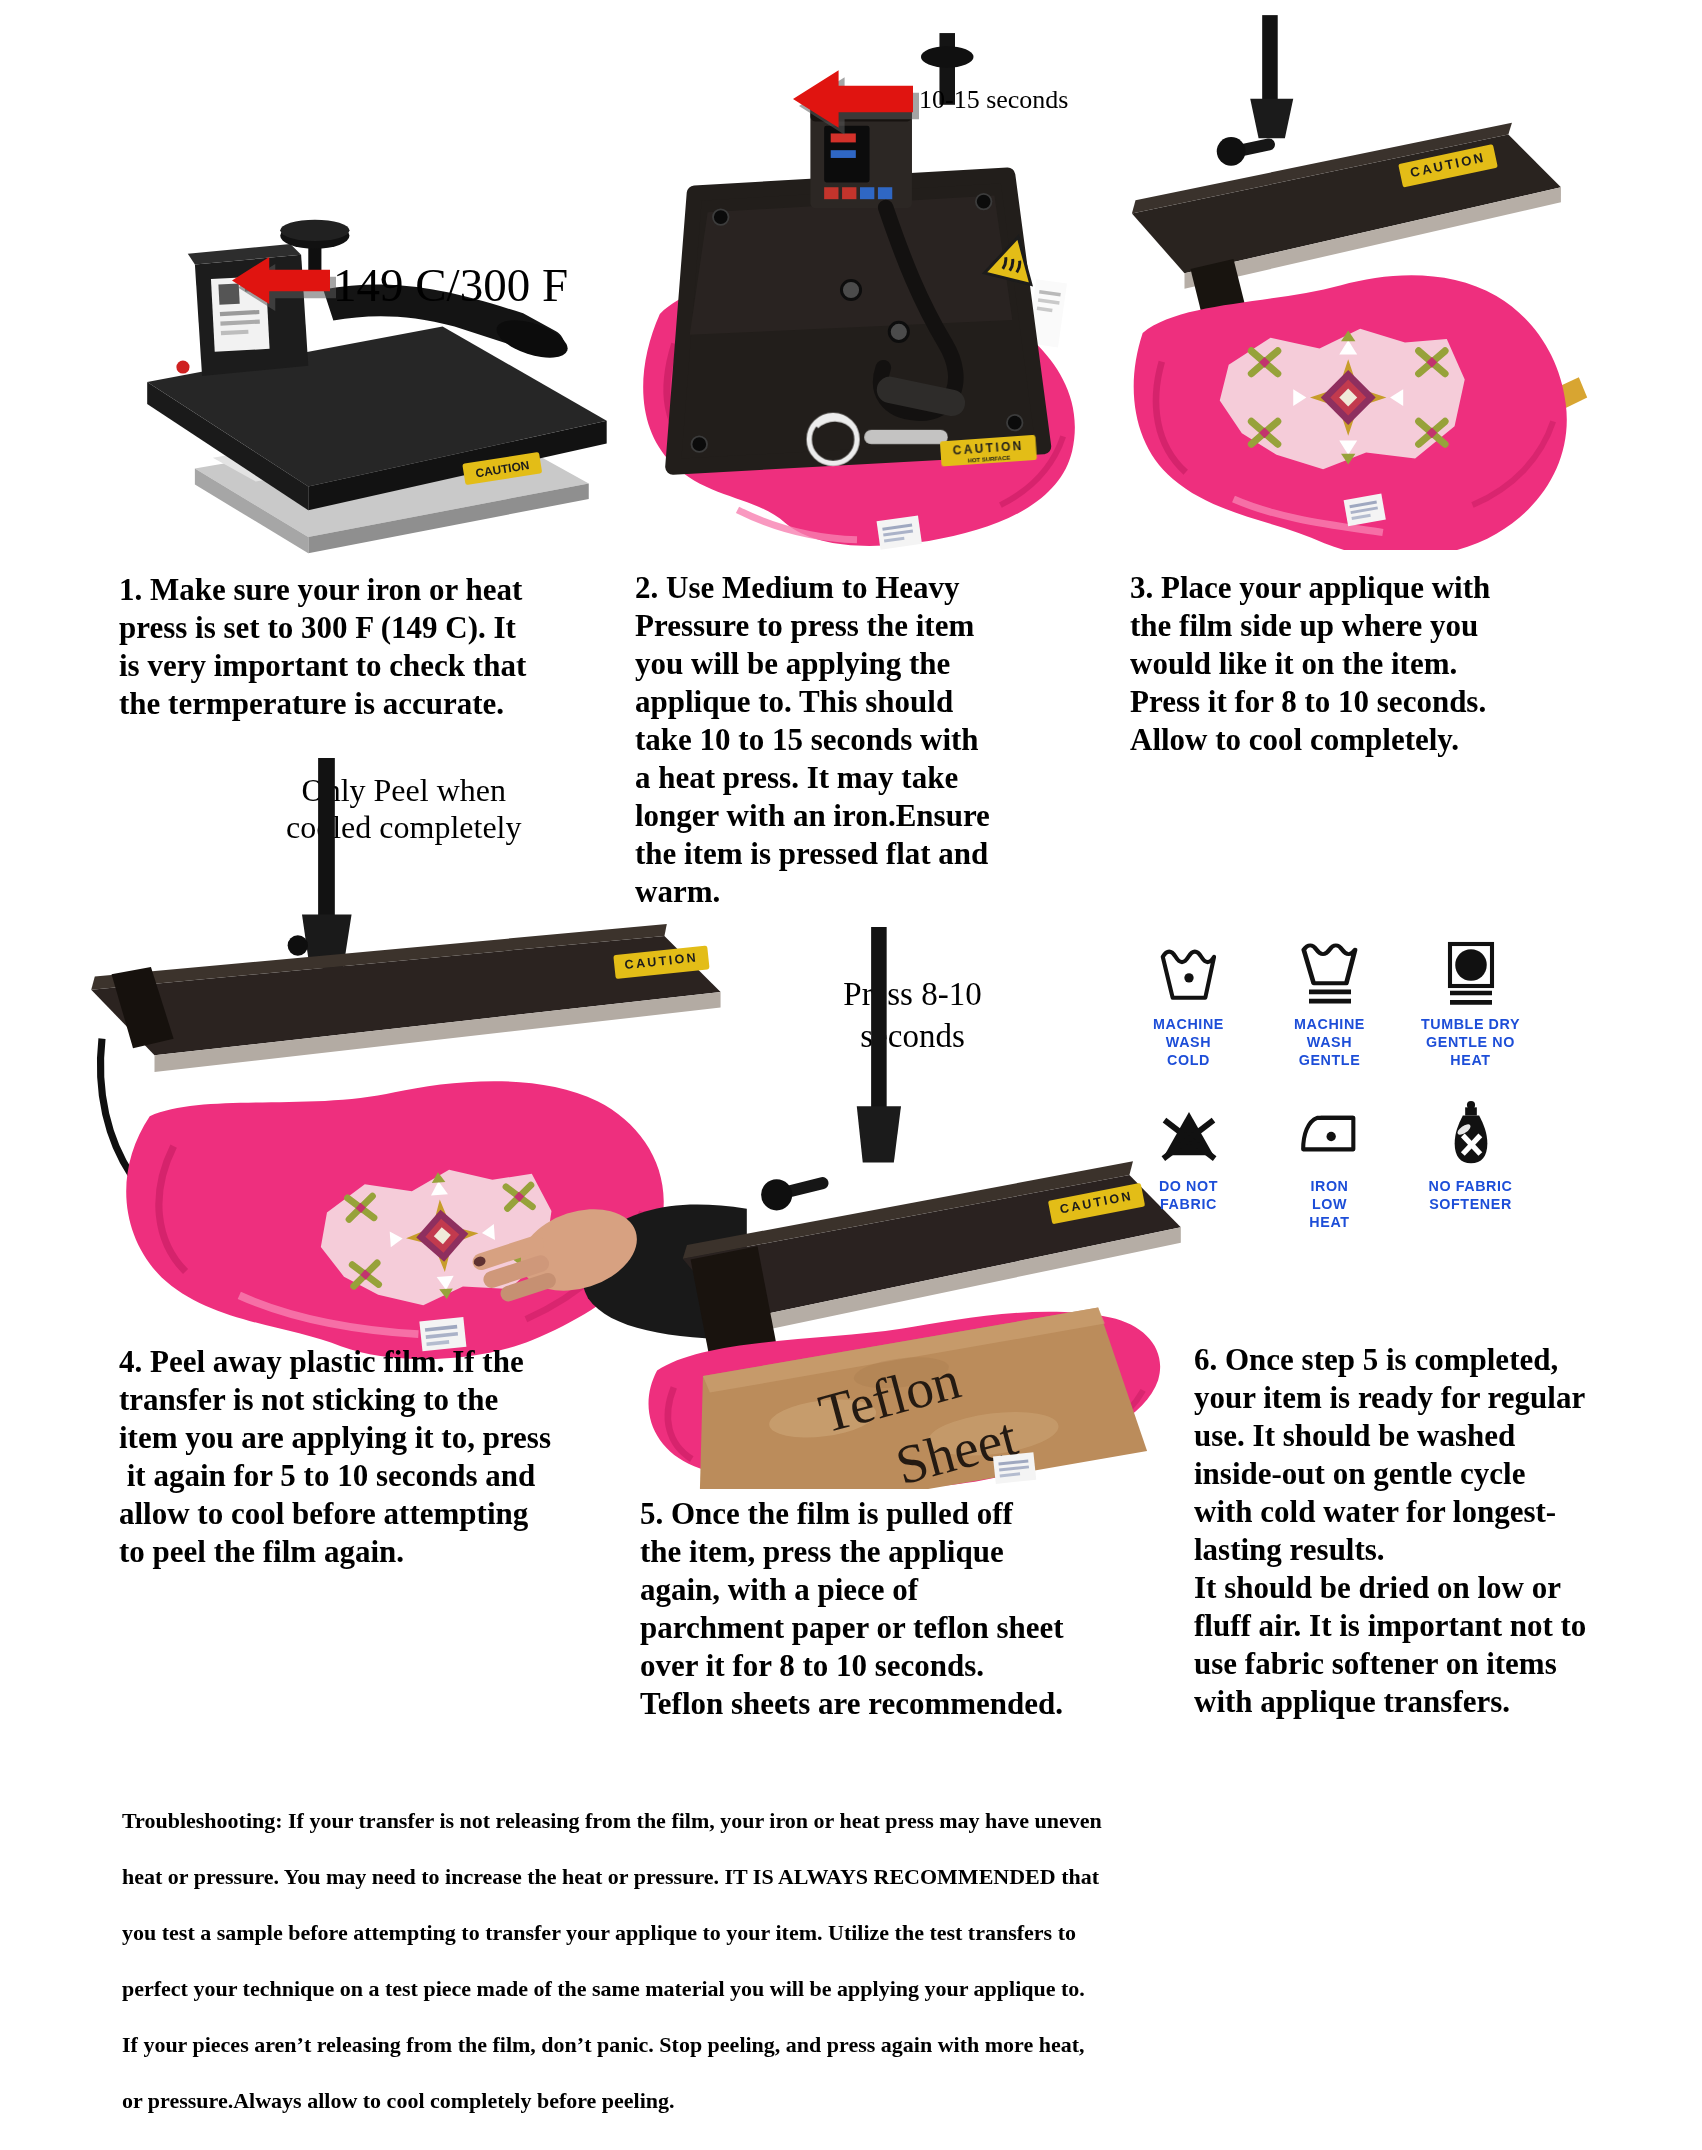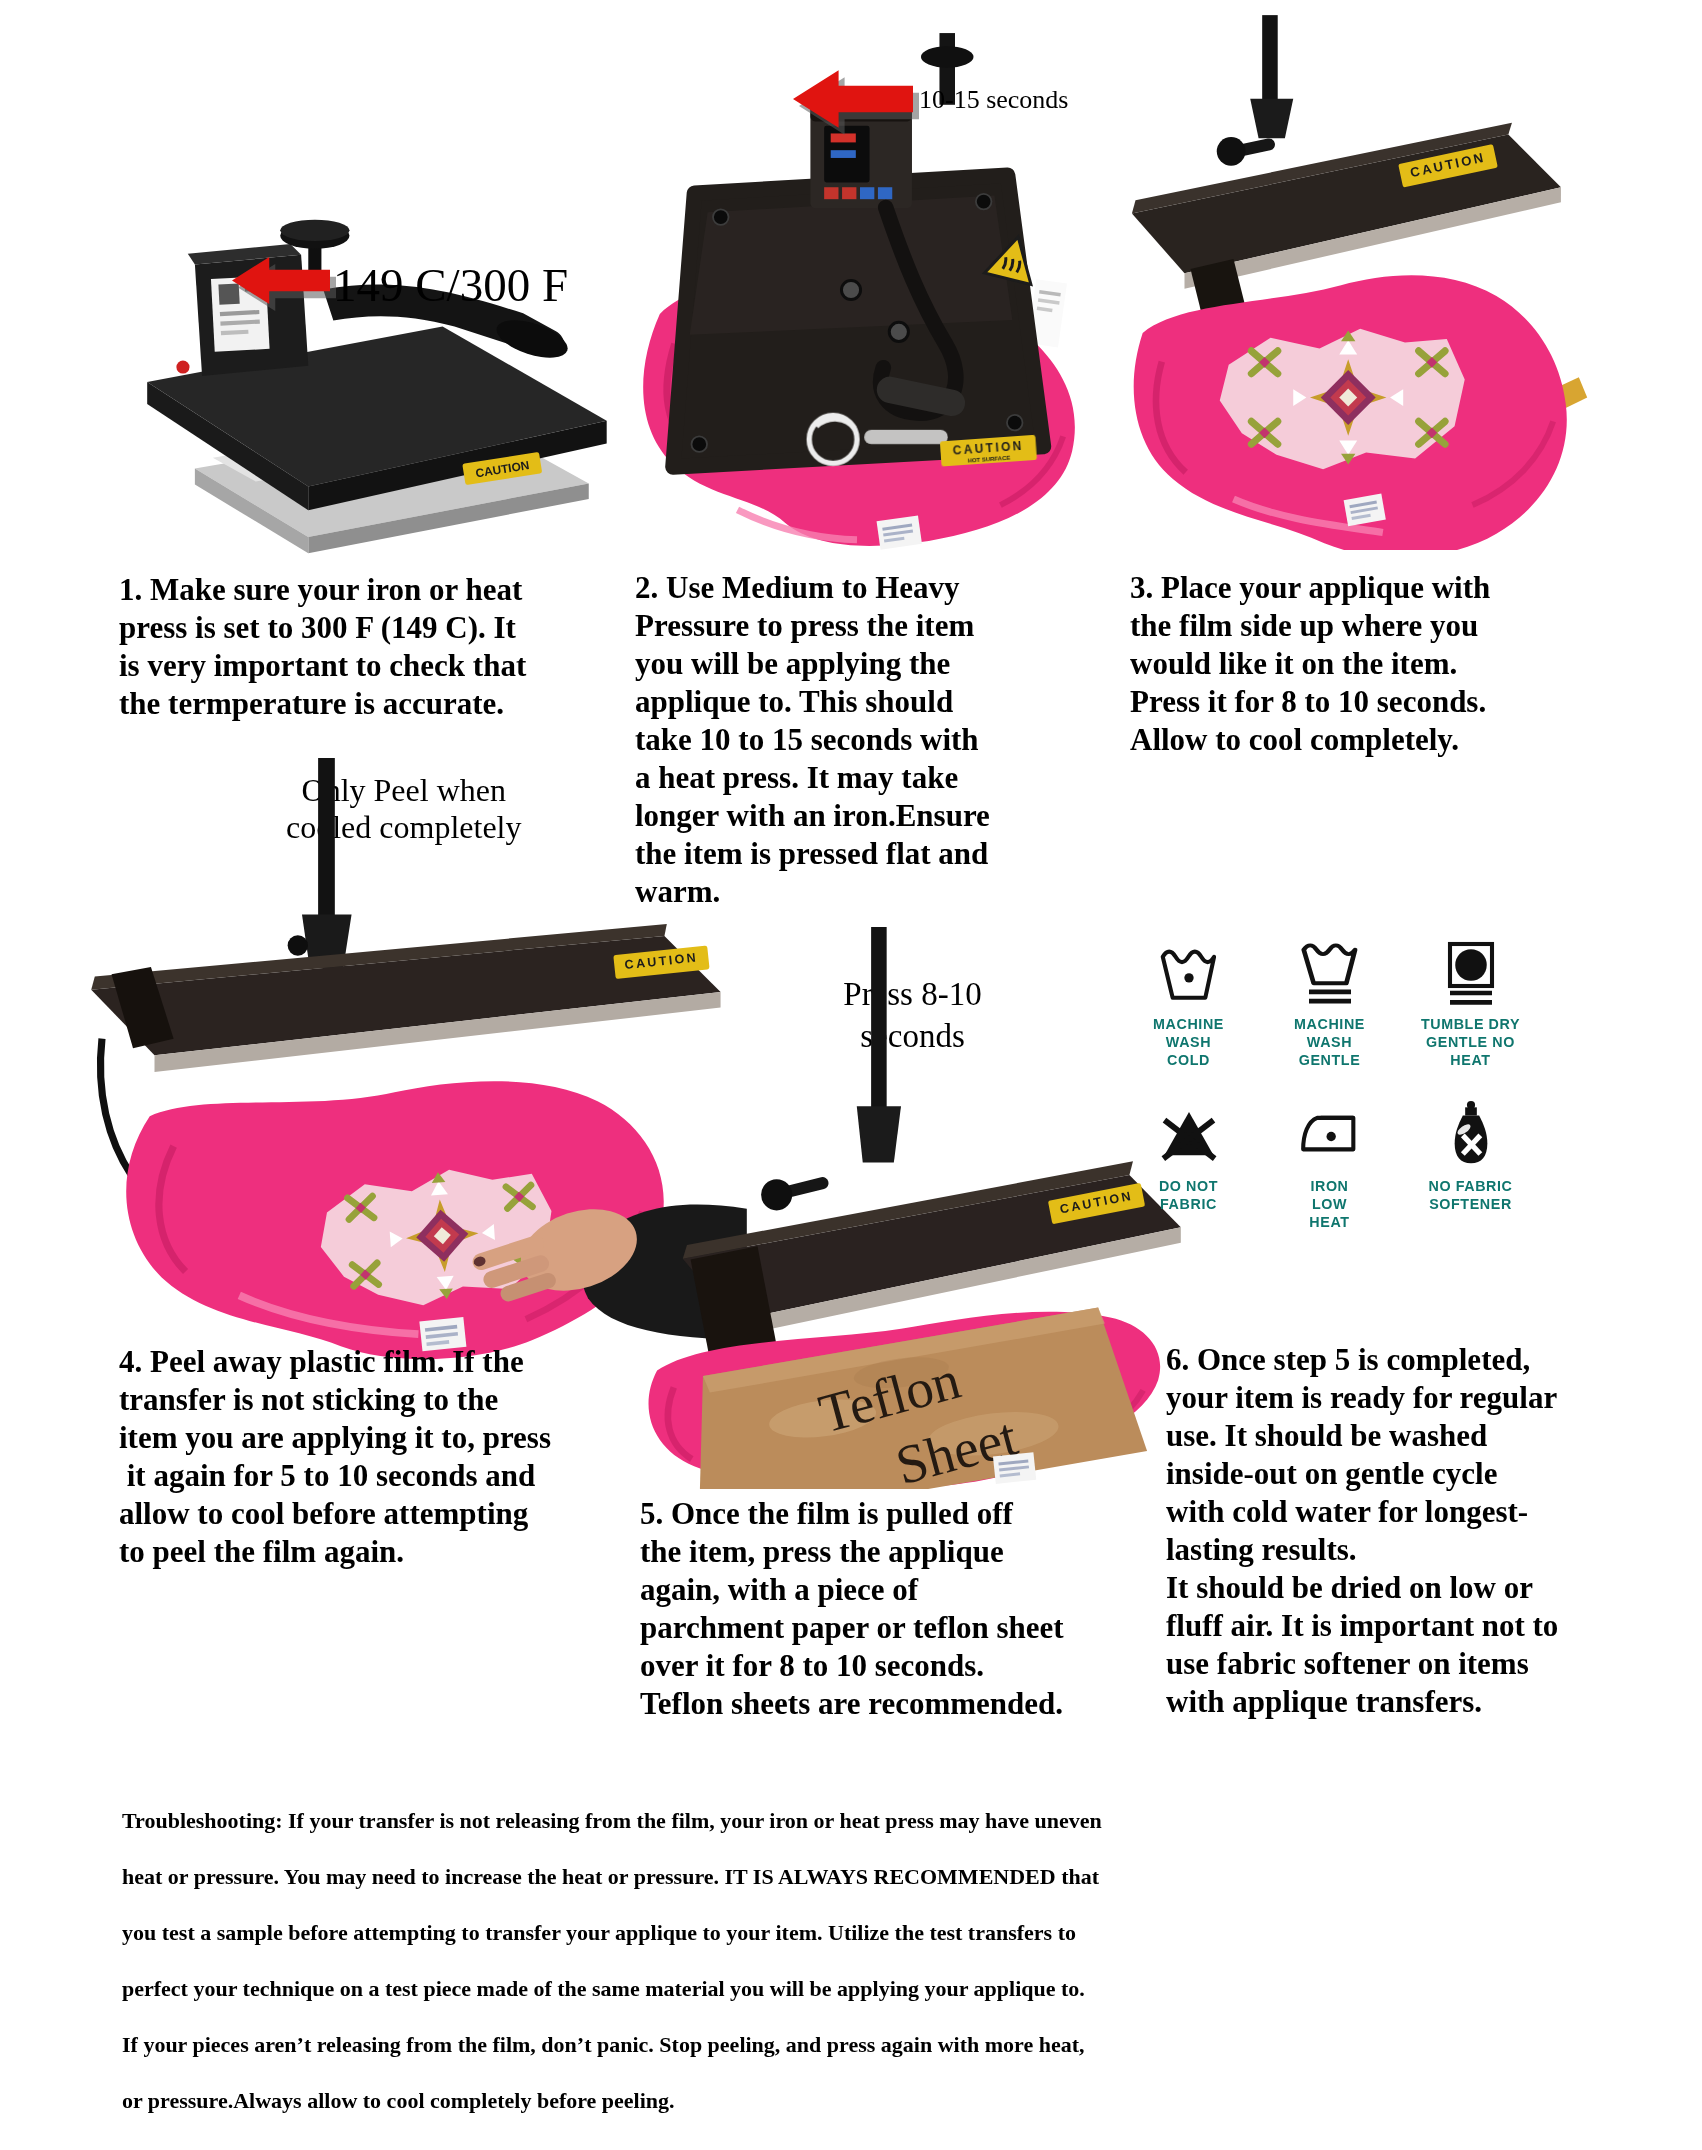--- a/index.html
+++ b/index.html
@@ -12,21 +12,21 @@
   .anno-time{font-size:26px;}
   .anno-peel{font-size:32px;line-height:37px;}
   .anno-press{font-size:33px;line-height:42px;text-align:center;}
   .trouble{position:absolute;white-space:pre-wrap;font-size:22px;line-height:56px;font-weight:bold;}
   .arrow{position:absolute;}
   .arrow-shadow{filter:drop-shadow(6px 7.2px 0 rgba(90,90,90,0.55));}
   .care-grid{position:absolute;display:grid;grid-template-columns:repeat(3,141px);row-gap:29px;}
   .care-cell{display:flex;flex-direction:column;align-items:center;}
   .care-label{margin-top:8.4px;font-family:"Liberation Sans","DejaVu Sans",sans-serif;
               font-weight:bold;font-size:14.3px;line-height:18px;letter-spacing:0.6px;
-              text-align:center;white-space:pre-wrap;color:#0f766e;}
+              text-align:center;white-space:pre-wrap;color:#1d4ed8;}
   svg text.cau{font-family:"Liberation Sans","DejaVu Sans",sans-serif;font-weight:bold;fill:#1c1c1c;}
   svg text.teflon{font-family:"Liberation Serif","DejaVu Serif",serif;fill:#241a12;}
 </style>
 </head>
 <body>
 
 <div class="page">
 
   <svg class="fig" style="left:111px;top:188px;width:502px;height:370px" viewBox="0 0 840 620">
     <polygon points="140,470 610,390 800,495 330,585" fill="#c9c9c9"></polygon>
@@ -368,21 +368,21 @@
 item you are applying it to, press
  it again for 5 to 10 seconds and
 allow to cool before attempting
 to peel the film again.</div>
   <div class="step" style="left:640px;top:1495px;width:478px">5. Once the film is pulled off
 the item, press the applique
 again, with a piece of
 parchment paper or teflon sheet
 over it for 8 to 10 seconds.
 Teflon sheets are recommended.</div>
-  <div class="step" style="left:1166px;top:1341px;width:478px">6. Once step 5 is completed,
+  <div class="step" style="left:1194px;top:1341px;width:478px">6. Once step 5 is completed,
 your item is ready for regular
 use. It should be washed
 inside-out on gentle cycle
 with cold water for longest-
 lasting results.
 It should be dried on low or
 fluff air. It is important not to
 use fabric softener on items
 with applique transfers.</div>
 

